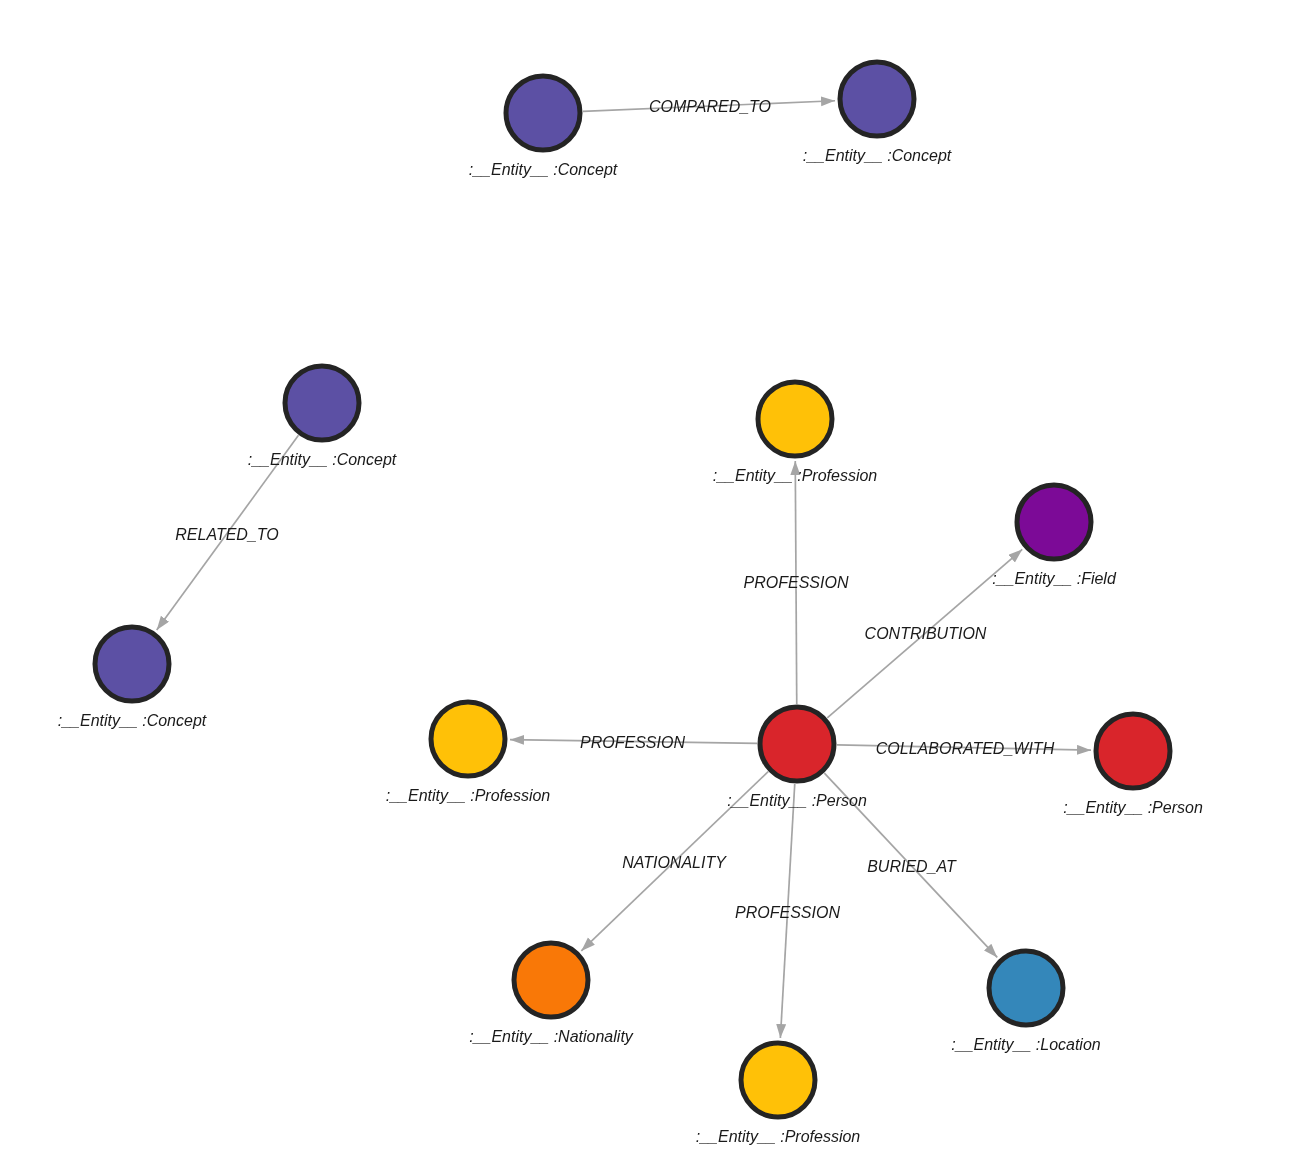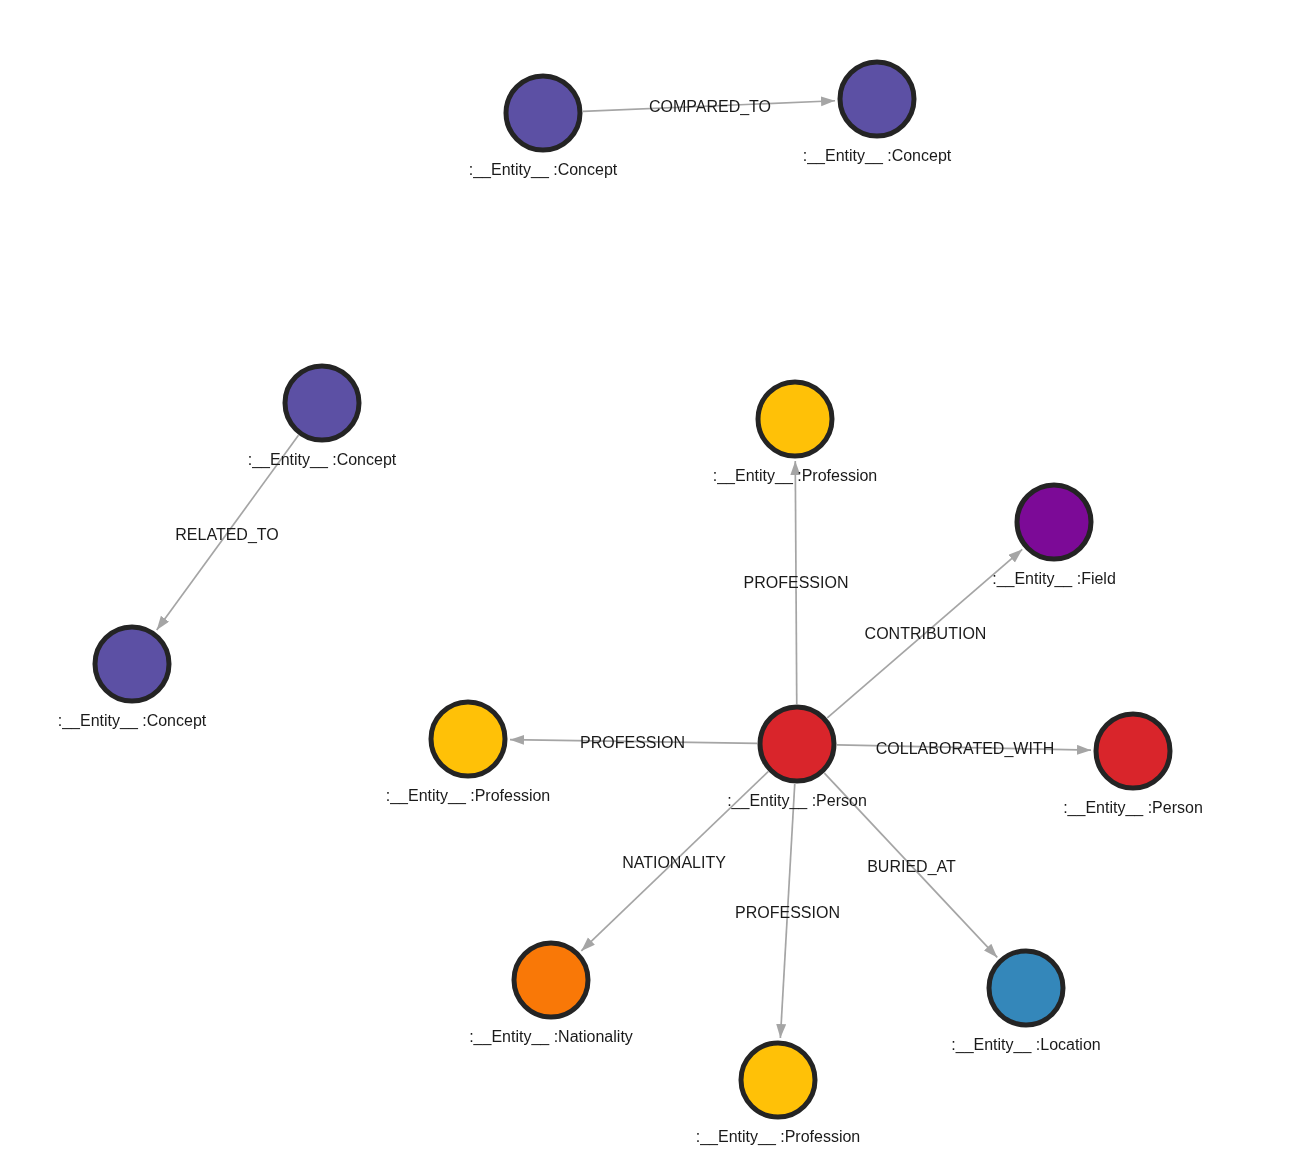--- a/index.html
+++ b/index.html
@@ -9,20 +9,21 @@
     width: 1314px;
     height: 1173px;
     overflow: hidden;
     font-family: "Liberation Sans", sans-serif;
   }
   .stage {
     position: relative;
     width: 1048px;
     height: 1173px;
     background: #ffffff;
+    font-style: italic;
   }
   svg { display: block; }
   .edge-line {
     fill: none;
     stroke-width: 1.7px;
   }
   .edge-label {
     font-size: 16px;
     text-anchor: middle;
     user-select: none;

